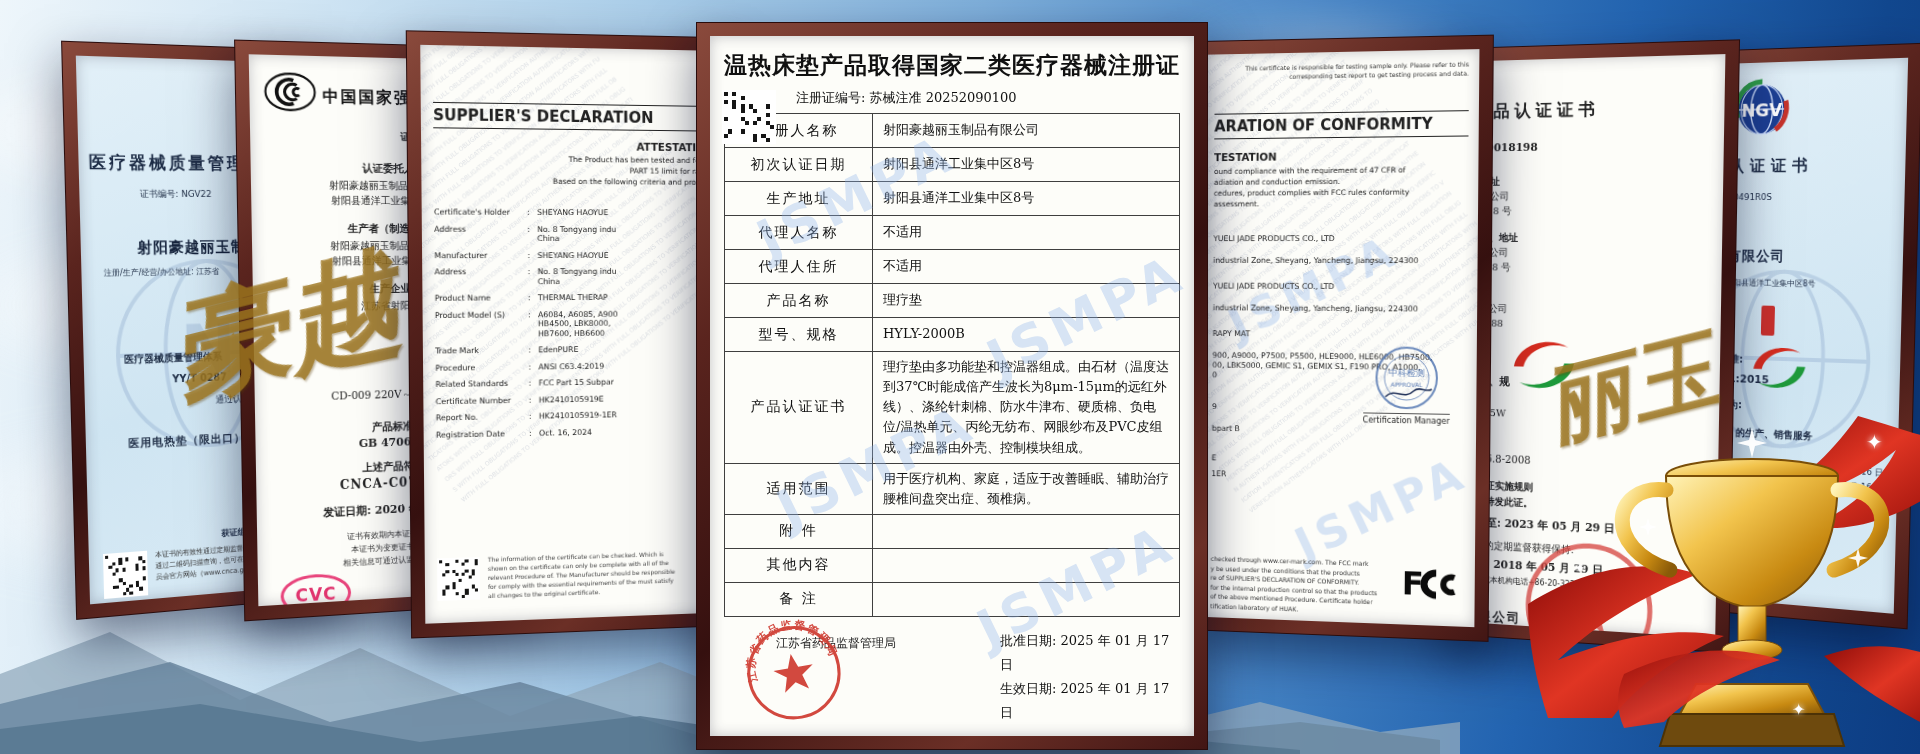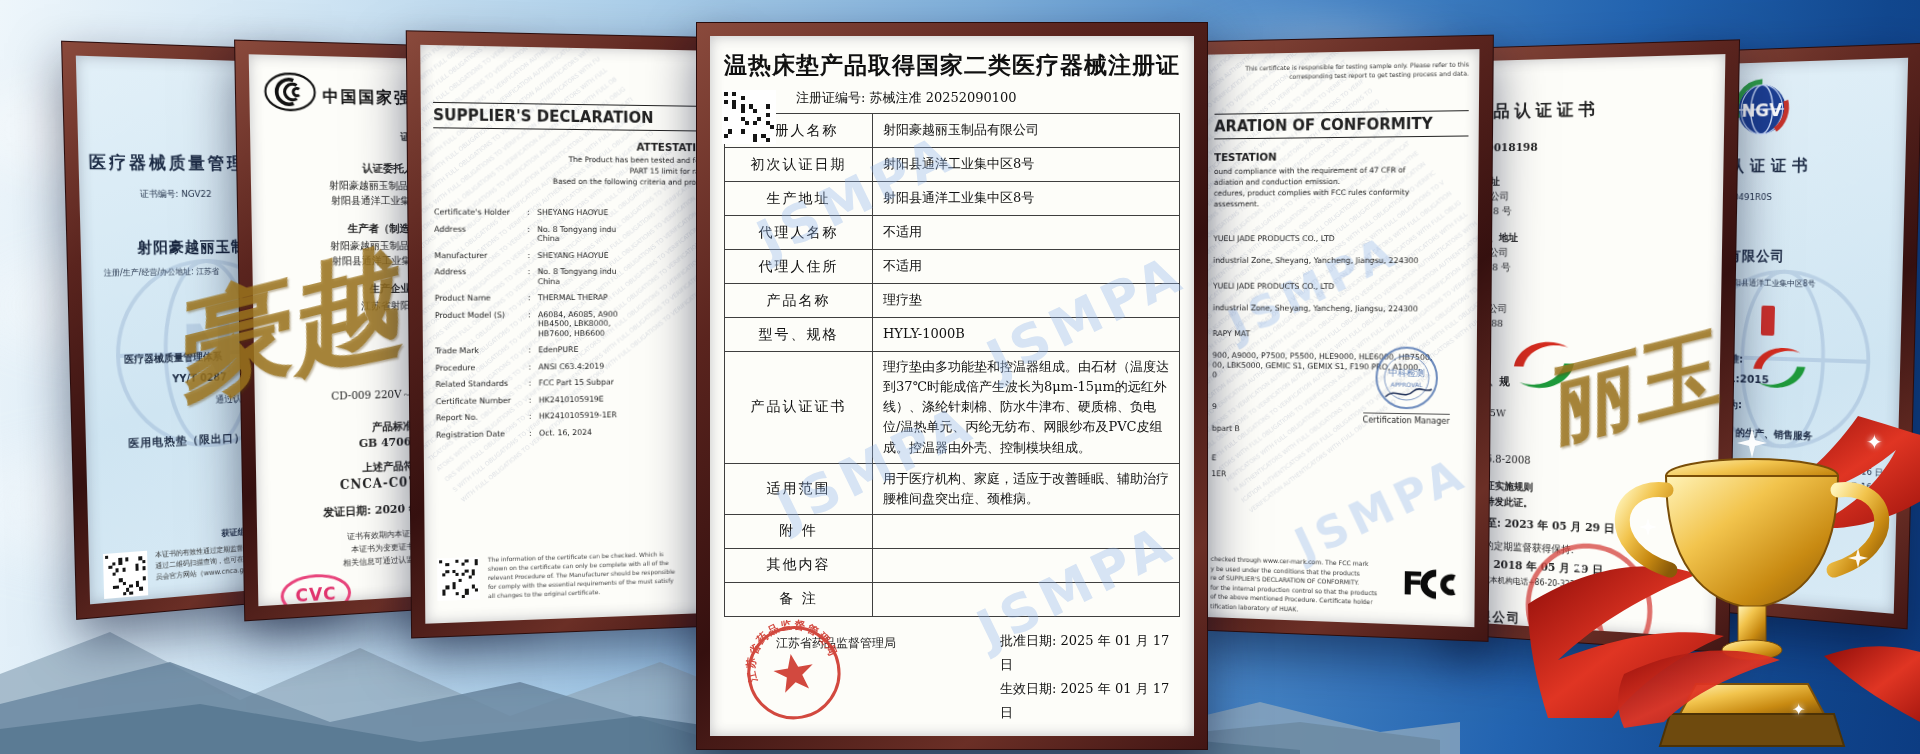--- a/index.html
+++ b/index.html
@@ -825,21 +825,21 @@
               <div class="c4v">不适用</div>
             </div>
 
             <div class="c4r">
               <div class="c4l">产品名称</div>
               <div class="c4v">理疗垫</div>
             </div>
 
             <div class="c4r">
               <div class="c4l">型号、规格</div>
-              <div class="c4v">HYLY-1000B</div>
+              <div class="c4v">HYLY-2000B</div>
             </div>
 
             <div class="c4r">
               <div class="c4l">产品认证证书</div>
               <div class="c4v">理疗垫由多功能垫和控温器组成。由石材（温度达到37℃时能成倍产生波长为8μm-15μm的远红外线）、涤纶针刺棉、防水牛津布、硬质棉、负电位/温热单元、丙纶无纺布、网眼纱布及PVC皮组成。控温器由外壳、控制模块组成。</div>
             </div>
 
             <div class="c4r">
               <div class="c4l">适用范围</div>
               <div class="c4v">用于医疗机构、家庭，适应于改善睡眠、辅助治疗腰椎间盘突出症、颈椎病。</div>

